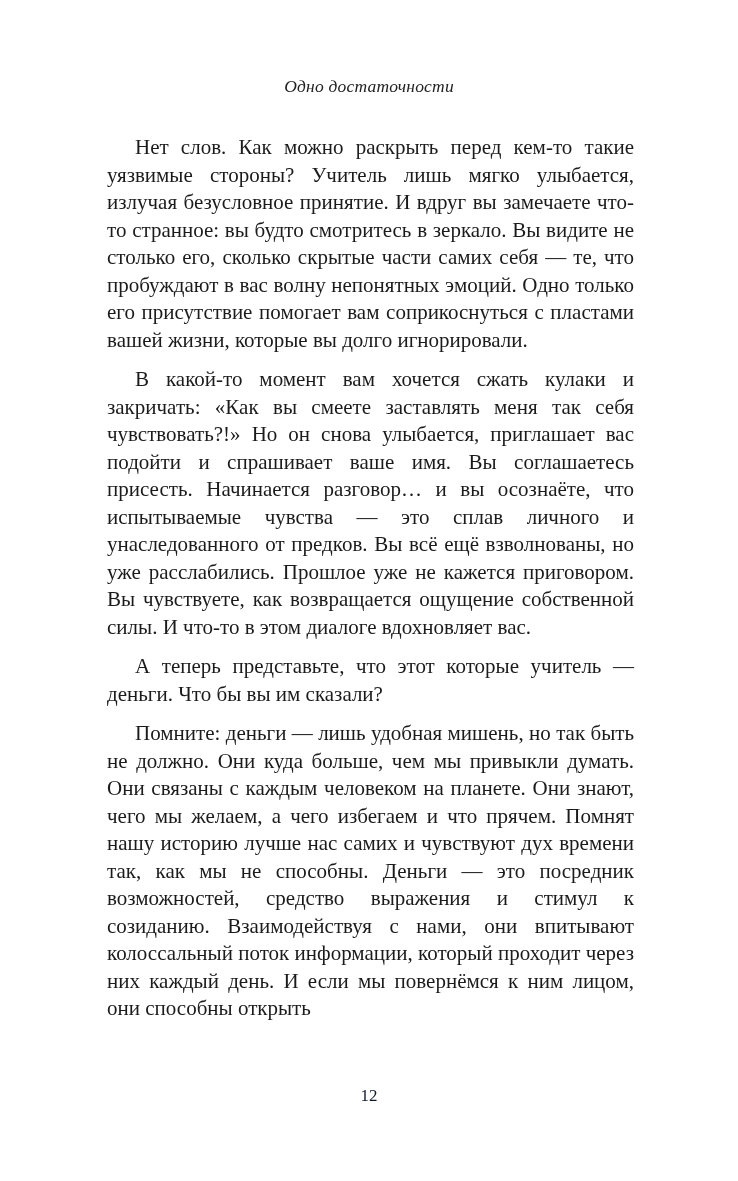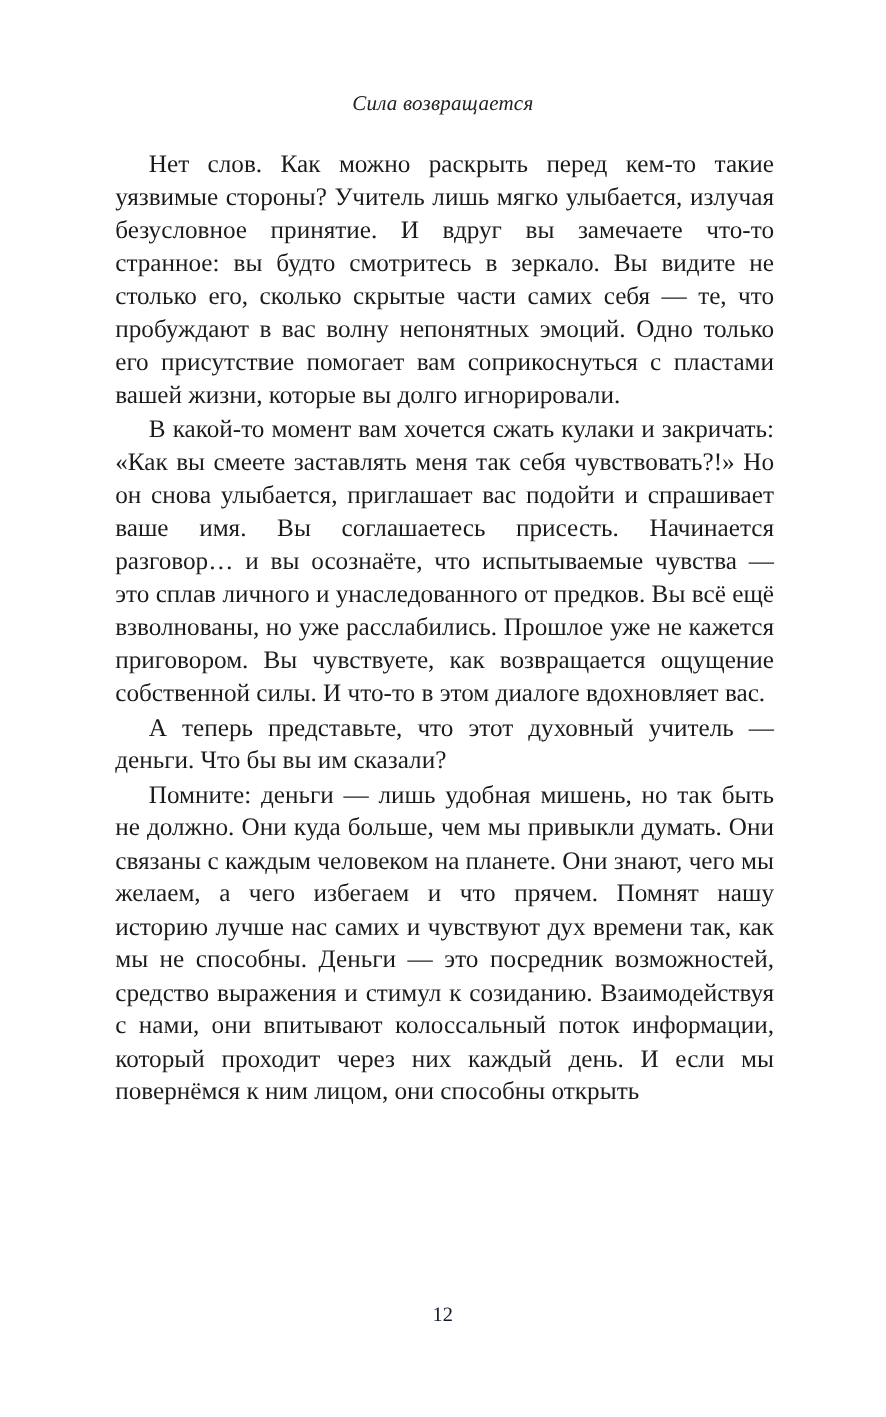--- a/index.html
+++ b/index.html
@@ -32,45 +32,45 @@
     top: 122px;
     left: 95px;
     width: 551px;
     font-size: 21px;
     line-height: 27.5px;
     text-align: justify;
     text-justify: inter-word;
     color: #1b1b1b;
   }
   .body-text p {
-    margin: 1px;
+    margin: 12px;
     padding: 0;
     text-indent: 28px;
     hyphens: auto;
     -webkit-hyphens: auto;
   }
   .page-number {
     position: absolute;
     top: 1086px;
     left: 0;
     right: 0;
     text-align: center;
     font-size: 17px;
     color: #0f172a;
   }
 </style>
 </head>
 <body>
 
 <div class="book-page">
 
-  <div class="running-header">Сила возвращается</div>
+  <div class="running-header">Одно достаточности</div>
 
   <div class="body-text">
     <p>Нет слов. Как можно раскрыть перед кем-то такие уязвимые стороны? Учитель лишь мягко улыбается, излучая безусловное принятие. И вдруг вы замечаете что-то странное: вы будто смотритесь в зеркало. Вы видите не столько его, сколько скрытые части самих себя — те, что пробуждают в вас волну непонятных эмоций. Одно только его присутствие помогает вам соприкоснуться с пластами вашей жизни, которые вы долго игнорировали.</p>
     <p>В какой-то момент вам хочется сжать кулаки и закричать: «Как вы смеете заставлять меня так себя чувствовать?!» Но он снова улыбается, приглашает вас подойти и спрашивает ваше имя. Вы соглашаетесь присесть. Начинается разговор… и вы осознаёте, что испытываемые чувства — это сплав личного и унаследованного от предков. Вы всё ещё взволнованы, но уже расслабились. Прошлое уже не кажется приговором. Вы чувствуете, как возвращается ощущение собственной силы. И что-то в этом диалоге вдохновляет вас.</p>
-    <p>А теперь представьте, что этот духовный учитель — деньги. Что бы вы им сказали?</p>
+    <p>А теперь представьте, что этот которые учитель — деньги. Что бы вы им сказали?</p>
     <p>Помните: деньги — лишь удобная мишень, но так быть не должно. Они куда больше, чем мы привыкли думать. Они связаны с каждым человеком на планете. Они знают, чего мы желаем, а чего избегаем и что прячем. Помнят нашу историю лучше нас самих и чувствуют дух времени так, как мы не способны. Деньги — это посредник возможностей, средство выражения и стимул к созиданию. Взаимодействуя с нами, они впитывают колоссальный поток информации, который проходит через них каждый день. И если мы повернёмся к ним лицом, они способны открыть</p>
   </div>
 
   <div class="page-number">12</div>
 
 </div>
 
 </body></html>

